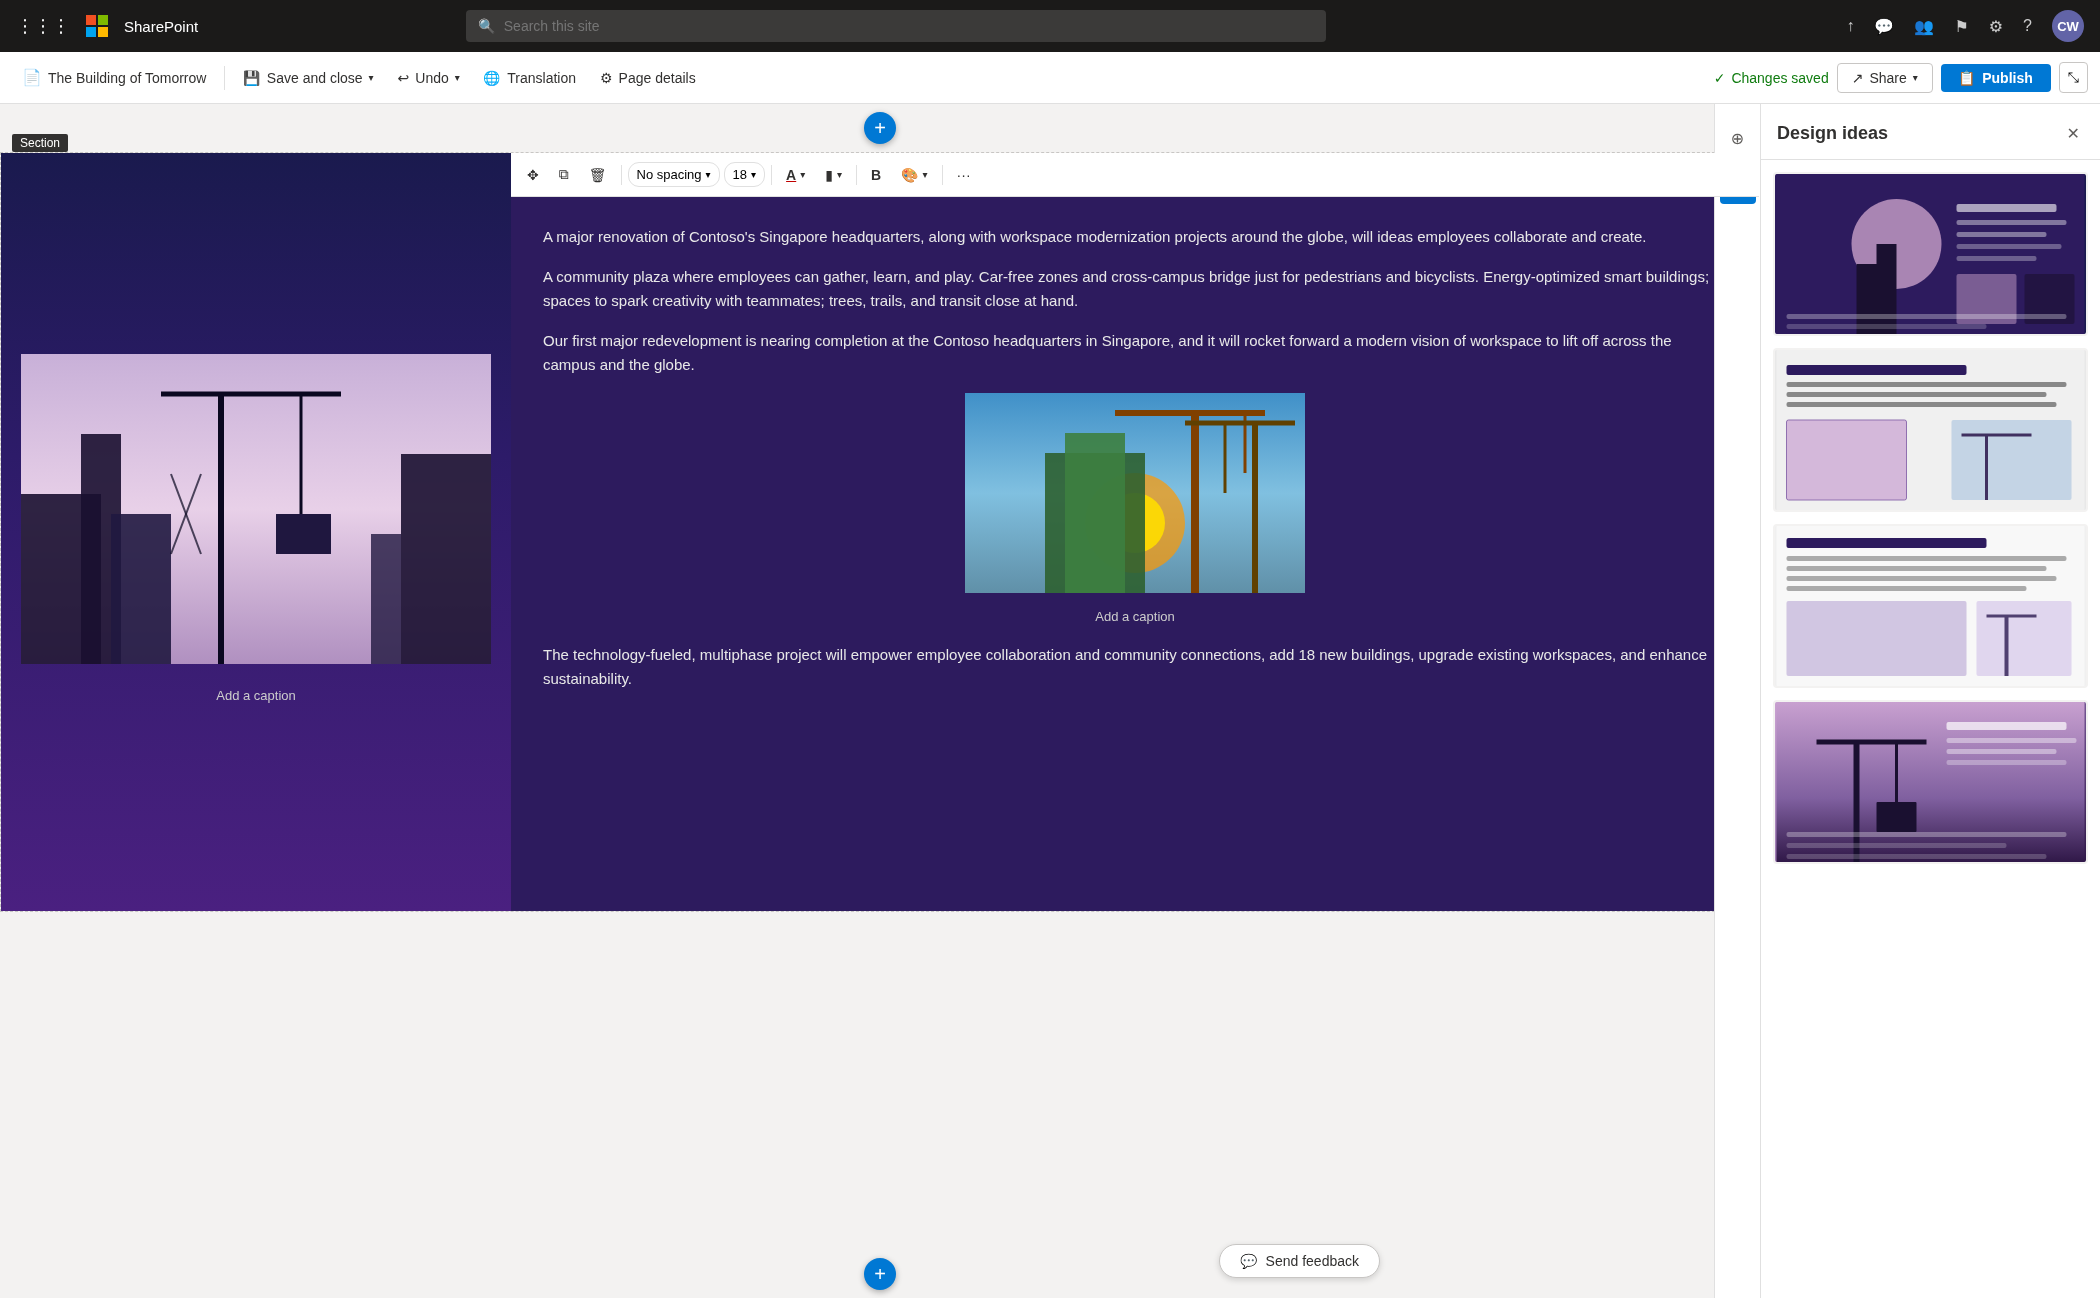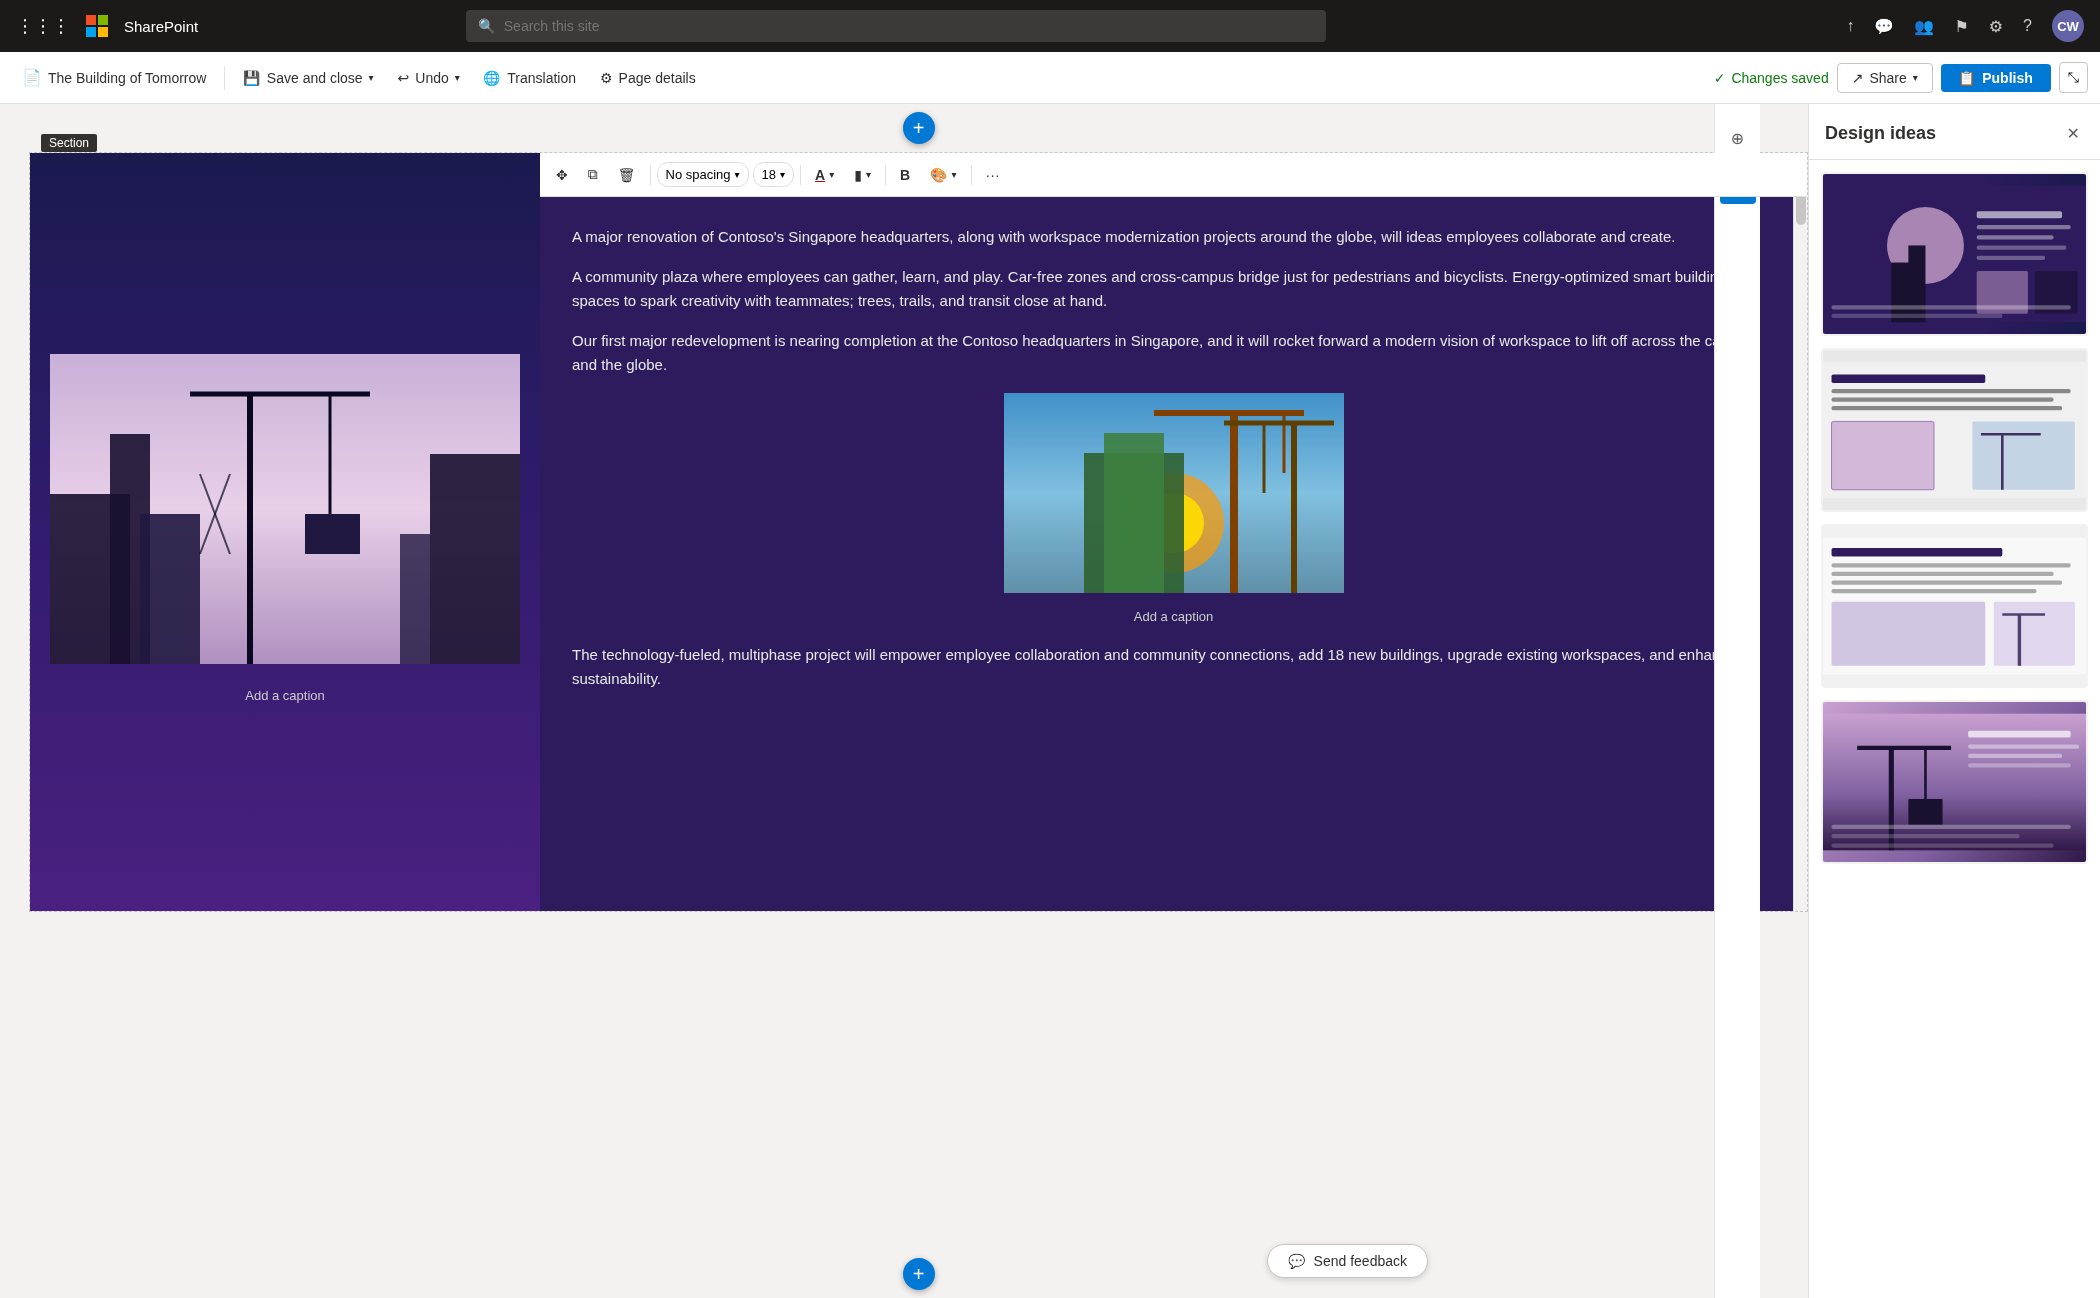--- a/index.html
+++ b/index.html
@@ -96,21 +96,20 @@
       padding: 6px 8px; border-radius: 4px; cursor: pointer;
       border: 1px solid #c8c6c4; background: #fff;
       font-size: 14px;
     }
 
     
     .main-area {
       display: flex;
       height: calc(1298px - 104px);
       position: relative;
-      padding-left: 29px;
     }
 
     
     .page-canvas {
       flex: 1;
       background: #f3f2f1;
       overflow-y: auto;
       position: relative;
     }
 
@@ -266,21 +265,21 @@
       height: 60px;
       background: #c8c6c4;
       border-radius: 5px;
       margin: 2px;
       position: absolute;
       top: 10px;
     }
 
     
     .design-panel {
-      width: 292px;
+      width: 340px;
       background: #fff;
       border-left: 1px solid #e0e0e0;
       display: flex;
       flex-direction: column;
       flex-shrink: 0;
     }
     .design-panel-header {
       display: flex;
       align-items: center;
       justify-content: space-between;

